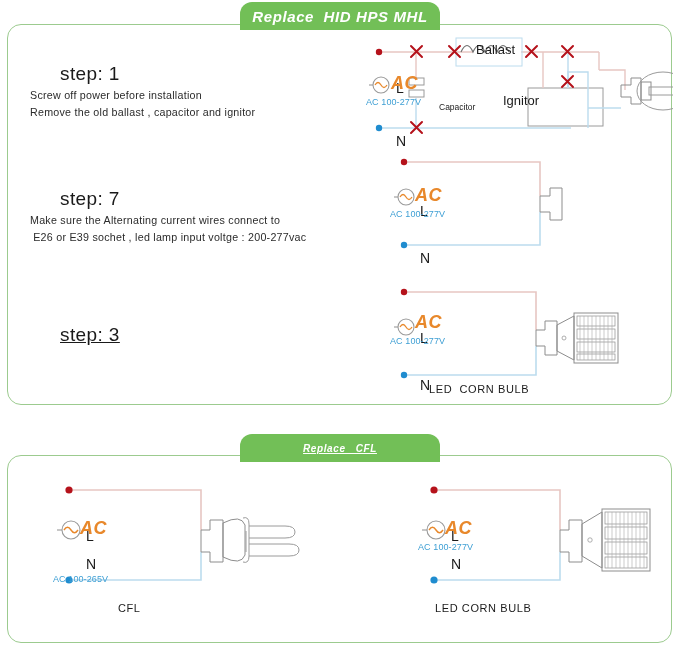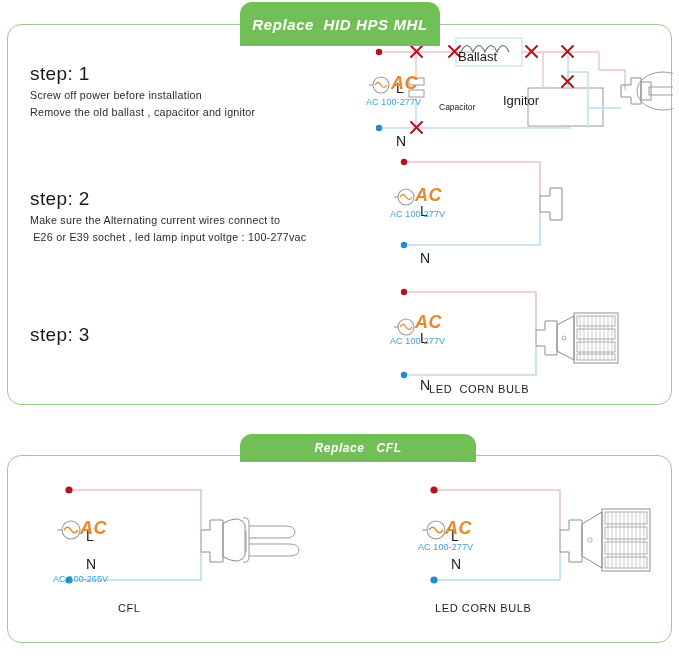--- a/index.html
+++ b/index.html
@@ -15,25 +15,25 @@
   #panel-hid{left:7px;top:24px;width:665px;height:381px;}
   #panel-cfl{left:7px;top:455px;width:665px;height:188px;}
 
   .tab{
     position:absolute;box-sizing:border-box;
     background:#72bf57;border-radius:12px 12px 0 0;
     color:#ffffff;font-style:italic;font-weight:bold;
     display:flex;align-items:center;justify-content:center;
     letter-spacing:0.6px;z-index:5;
   }
-  #tab-hid{left:240px;top:2px;width:200px;height:44px;font-size:15px;}
-  #tab-cfl{left:240px;top:434px;width:236px;height:28px;font-size:12px;}
+  #tab-hid{left:240px;top:2px;width:200px;height:28px;font-size:15px;}
+  #tab-cfl{left:240px;top:434px;width:200px;height:28px;font-size:10px;text-decoration:underline;}
   .tab span{white-space:pre;}
 
-  .step-title{position:absolute;font-size:19px;font-weight:400;letter-spacing:.4px;color:#1a1a1a;white-space:pre;}
+  .step-title{position:absolute;font-size:19px;font-weight:400;letter-spacing:.4px;color:#1a1a1a;white-space:pre;margin-left:30px;}
   .step-body{position:absolute;font-size:10.7px;line-height:16.5px;color:#2b2b2b;letter-spacing:.25px;}
   .step-body div{white-space:pre;}
 
   .dgm{position:absolute;}
   .cap-lbl{position:absolute;font-size:8.5px;color:#1a1a1a;white-space:pre;margin-left:16px;}
   .term-lbl{position:absolute;font-size:14px;color:#1a1a1a;white-space:pre;}
   .ac-lbl{position:absolute;font-size:18px;font-weight:bold;font-style:italic;color:#e8882b;white-space:pre;letter-spacing:.5px;}
   .volt-lbl{position:absolute;font-size:9px;color:#3e9fd4;white-space:pre;letter-spacing:.1px;}
   .bulb-name{position:absolute;font-size:11px;color:#1a1a1a;white-space:pre;letter-spacing:.6px;}
   .box-lbl{position:absolute;font-size:13px;color:#1a1a1a;white-space:pre;}
@@ -97,46 +97,46 @@
       <path d="M199,46 l11,11 M210,46 l-11,11"></path>
       <path d="M48,92 l11,11 M59,92 l-11,11"></path>
       <path d="M86,16 l11,11 M97,16 l-11,11"></path>
     </g>
   </svg>
   <div class="term-lbl" style="left:388px;top:55px;">L</div>
   <div class="term-lbl" style="left:388px;top:108px;">N</div>
   <div class="ac-lbl" style="left:383px;top:48px;">AC</div>
   <div class="volt-lbl" style="left:358px;top:72px;">AC 100-277V</div>
   <div class="cap-lbl" style="left:415px;top:77px;">Capacitor</div>
-  <div class="box-lbl" style="left:450px;top:24px;">Ballast</div>
+  <div class="box-lbl" style="left:450px;top:17px;padding-left:18px;">Ballast</div>
   <div class="box-lbl" style="left:495px;top:68px;">Ignitor</div>
 
-  <div class="step-title" style="left:22px;top:163px;">step: 2</div>
+  <div class="step-title" style="left:22px;top:163px;">step: 7</div>
   <div class="step-body" style="left:22px;top:187px;width:340px;">
     <div>Make sure the Alternating current wires connect to</div>
-    <div> E26 or E39 sochet , led lamp input voltge : 100-277vac</div>
+    <div> E26 or E39 sochet , led lamp input voltge : 200-277vac</div>
   </div>
 
   <svg class="dgm" style="left:380px;top:125px;" width="230" height="110" viewBox="0 0 230 110">
     <path d="M16,12 H152 V46" stroke="#e7c6c2" stroke-width="1.6" fill="none"></path>
     <path d="M16,95 H152 V62" stroke="#bcdcee" stroke-width="1.6" fill="none"></path>
     <circle cx="16" cy="12" r="3.2" fill="#b5121b"></circle>
     <circle cx="16" cy="95" r="3.2" fill="#1f8ccf"></circle>
     <circle cx="18" cy="47" r="8" fill="none" stroke="#9a9a9a" stroke-width="1.1"></circle>
     <path d="M12,47 q3,-5 6,0 q3,5 6,0" stroke="#e8882b" stroke-width="1.3" fill="none"></path>
     <path d="M6,47 H10" stroke="#9a9a9a" stroke-width="1.1"></path>
 
     <path d="M152,46 h10 v-8 h12 v32 h-12 v-8 h-10 z" fill="none" stroke="#8d8d8d" stroke-width="1"></path>
   </svg>
   <div class="term-lbl" style="left:412px;top:178px;">L</div>
   <div class="term-lbl" style="left:412px;top:225px;">N</div>
   <div class="ac-lbl" style="left:407px;top:160px;">AC</div>
   <div class="volt-lbl" style="left:382px;top:184px;">AC 100-277V</div>
 
-  <div class="step-title" style="left:22px;top:299px;">step: 3</div>
+  <div class="step-title" style="left:22px;top:299px;text-decoration:underline;">step: 3</div>
 
   <svg class="dgm" style="left:380px;top:255px;" width="250" height="115" viewBox="0 0 250 115">
     <path d="M16,12 H148 V50" stroke="#e7c6c2" stroke-width="1.6" fill="none"></path>
     <path d="M16,95 H148 V66" stroke="#bcdcee" stroke-width="1.6" fill="none"></path>
     <circle cx="16" cy="12" r="3.2" fill="#b5121b"></circle>
     <circle cx="16" cy="95" r="3.2" fill="#1f8ccf"></circle>
     <circle cx="18" cy="47" r="8" fill="none" stroke="#9a9a9a" stroke-width="1.1"></circle>
     <path d="M12,47 q3,-5 6,0 q3,5 6,0" stroke="#e8882b" stroke-width="1.3" fill="none"></path>
     <path d="M6,47 H10" stroke="#9a9a9a" stroke-width="1.1"></path>
 

